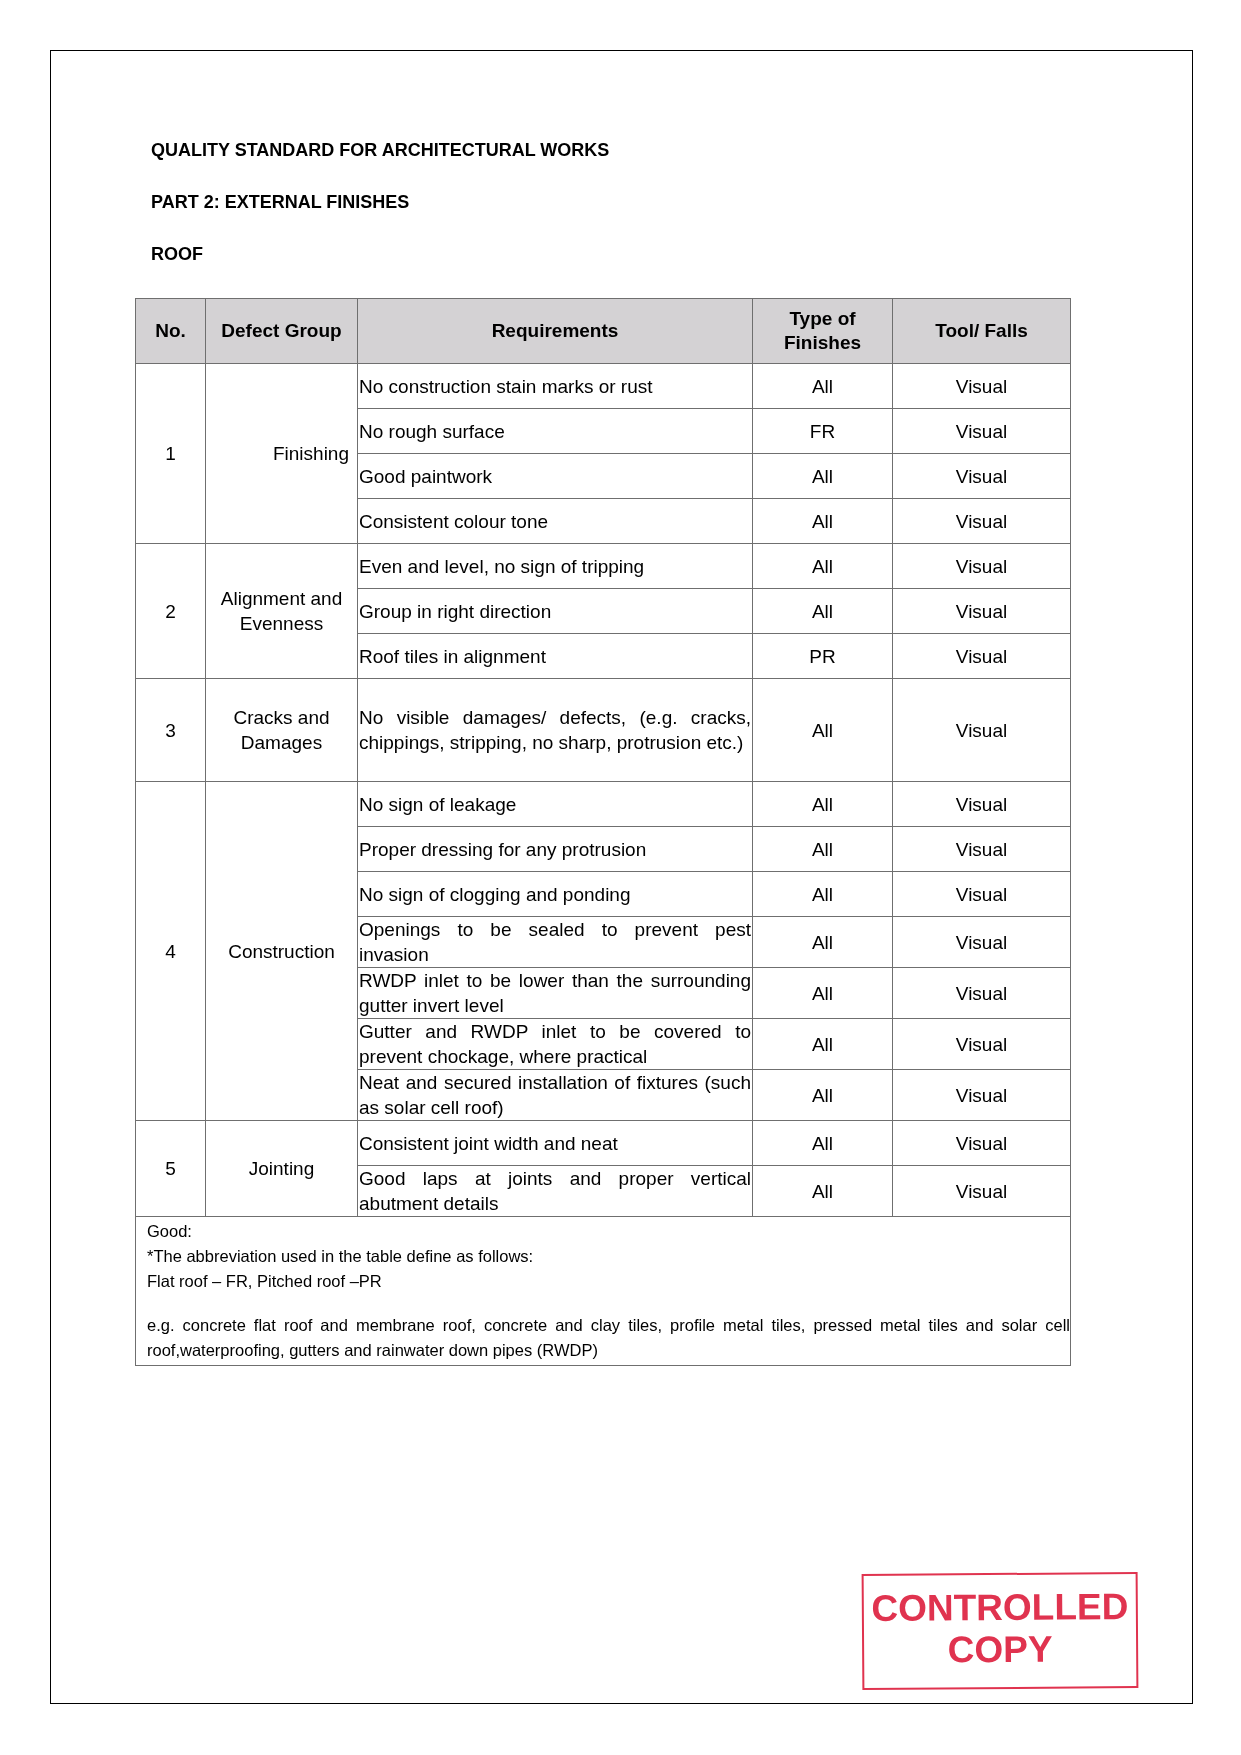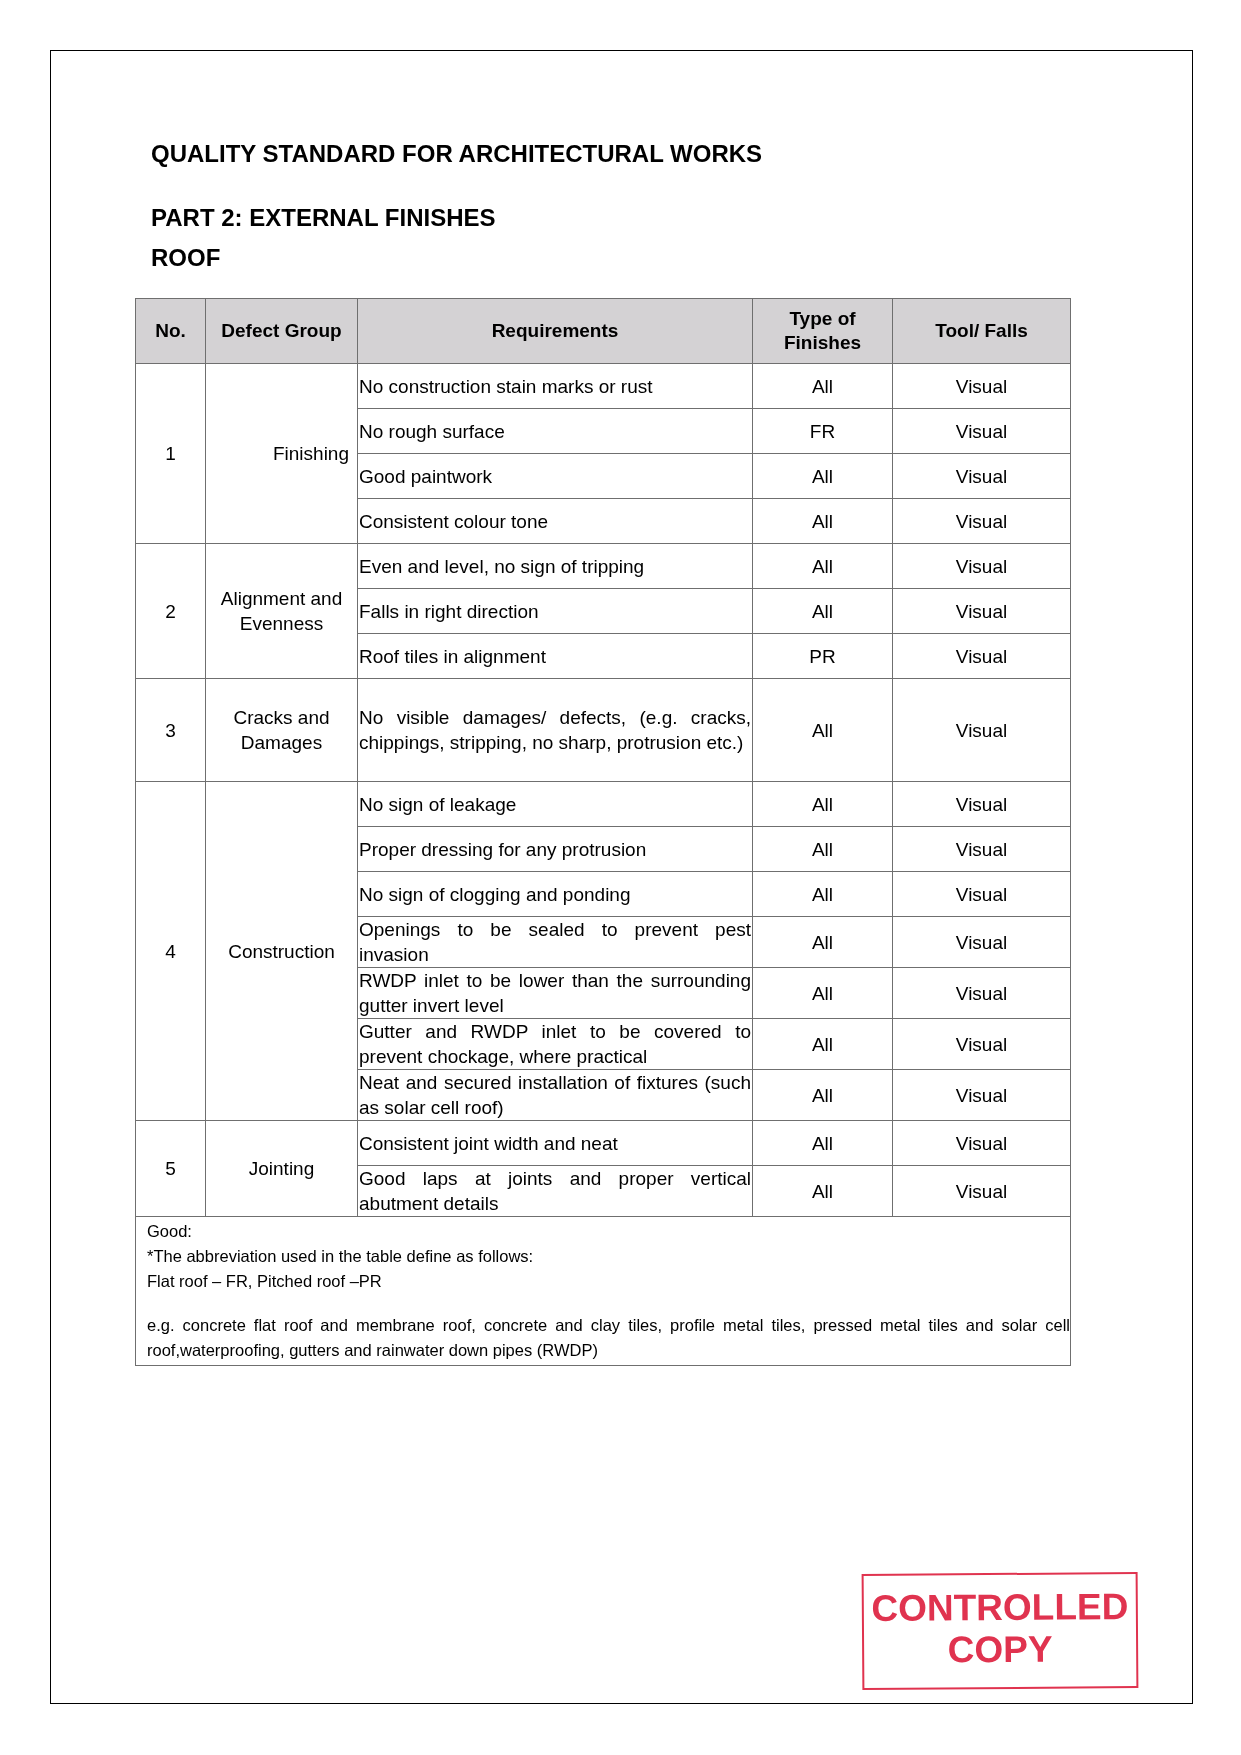--- a/index.html
+++ b/index.html
@@ -1,22 +1,22 @@
 <!DOCTYPE html>
 <html><head>
 <meta charset="utf-8">
 <style>
   html, body { margin: 0; padding: 0; background: #ffffff; }
   body { width: 1241px; height: 1755px; position: relative; overflow: hidden;
          font-family: "Liberation Sans", sans-serif; color: #000; }
   .page-border { position: absolute; left: 50px; top: 50px; width: 1143px; height: 1654px;
                  border: 1px solid #000; box-sizing: border-box; }
-  .heading { position: absolute; left: 151px; font-weight: bold; font-size: 24px; margin: 0; }
+  .heading { position: absolute; left: 151px; font-weight: bold; font-size: 18px; margin: 0; }
   #h1 { top: 140px; }
-  #h2 { top: 204px; }
+  #h2 { top: 192px; }
   #h3 { top: 244px; }
 
   table.qs { position: absolute; left: 135px; top: 298px; width: 935px;
              border-collapse: collapse; table-layout: fixed; font-size: 19px; }
   table.qs th, table.qs td { border: 1.5px solid #6f6f6f; padding: 0; }
   table.qs th { background: #d4d2d4; font-weight: bold; text-align: center; height: 64px; line-height: 24px; }
   table.qs td { text-align: center; vertical-align: middle; line-height: 25px; }
   table.qs td.req { text-align: justify; text-align-last: left; padding-left: 1px; padding-right: 1px; }
   tr.r1 td { height: 44px; }
   tr.r2 td { height: 50px; }
@@ -82,21 +82,21 @@
         <td>Visual</td>
       </tr>
       <tr class="r1">
         <td rowspan="3">2</td>
         <td rowspan="3" style="padding: 0px 8px;">Alignment and Evenness</td>
         <td class="req">Even and level, no sign of tripping</td>
         <td>All</td>
         <td>Visual</td>
       </tr>
       <tr class="r1">
-        <td class="req">Falls in right direction</td>
+        <td class="req">Group in right direction</td>
         <td>All</td>
         <td>Visual</td>
       </tr>
       <tr class="r1">
         <td class="req">Roof tiles in alignment</td>
         <td>PR</td>
         <td>Visual</td>
       </tr>
       <tr class="r3">
         <td rowspan="1">3</td>

